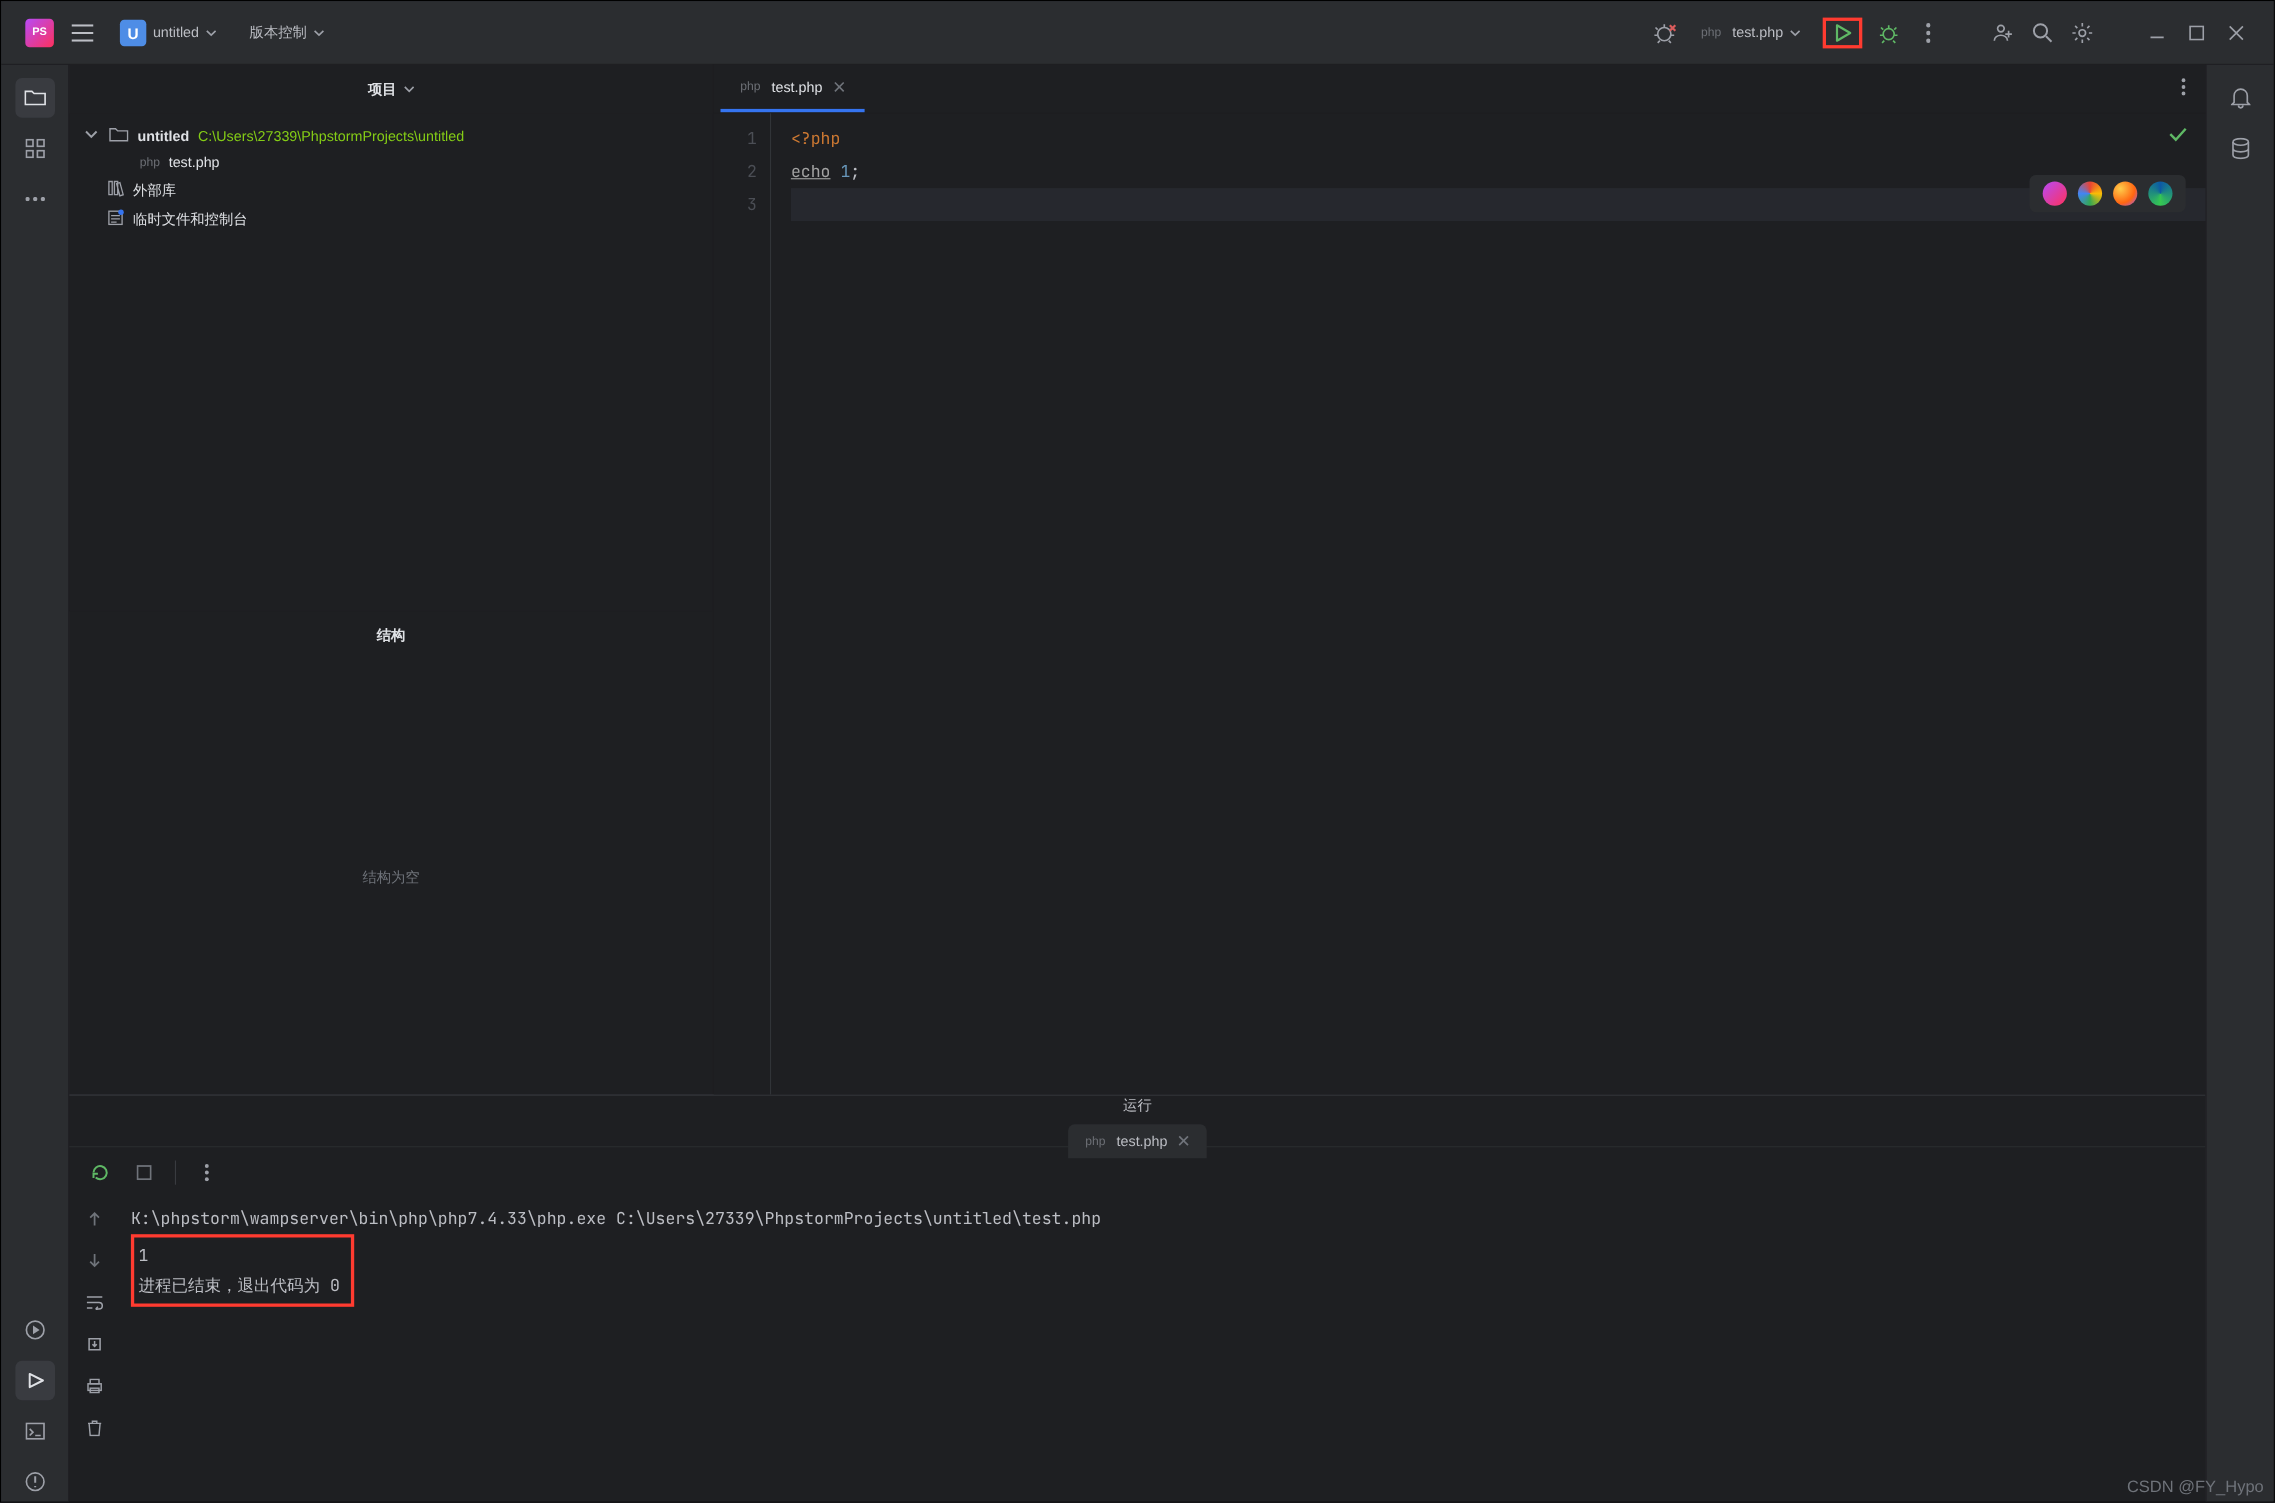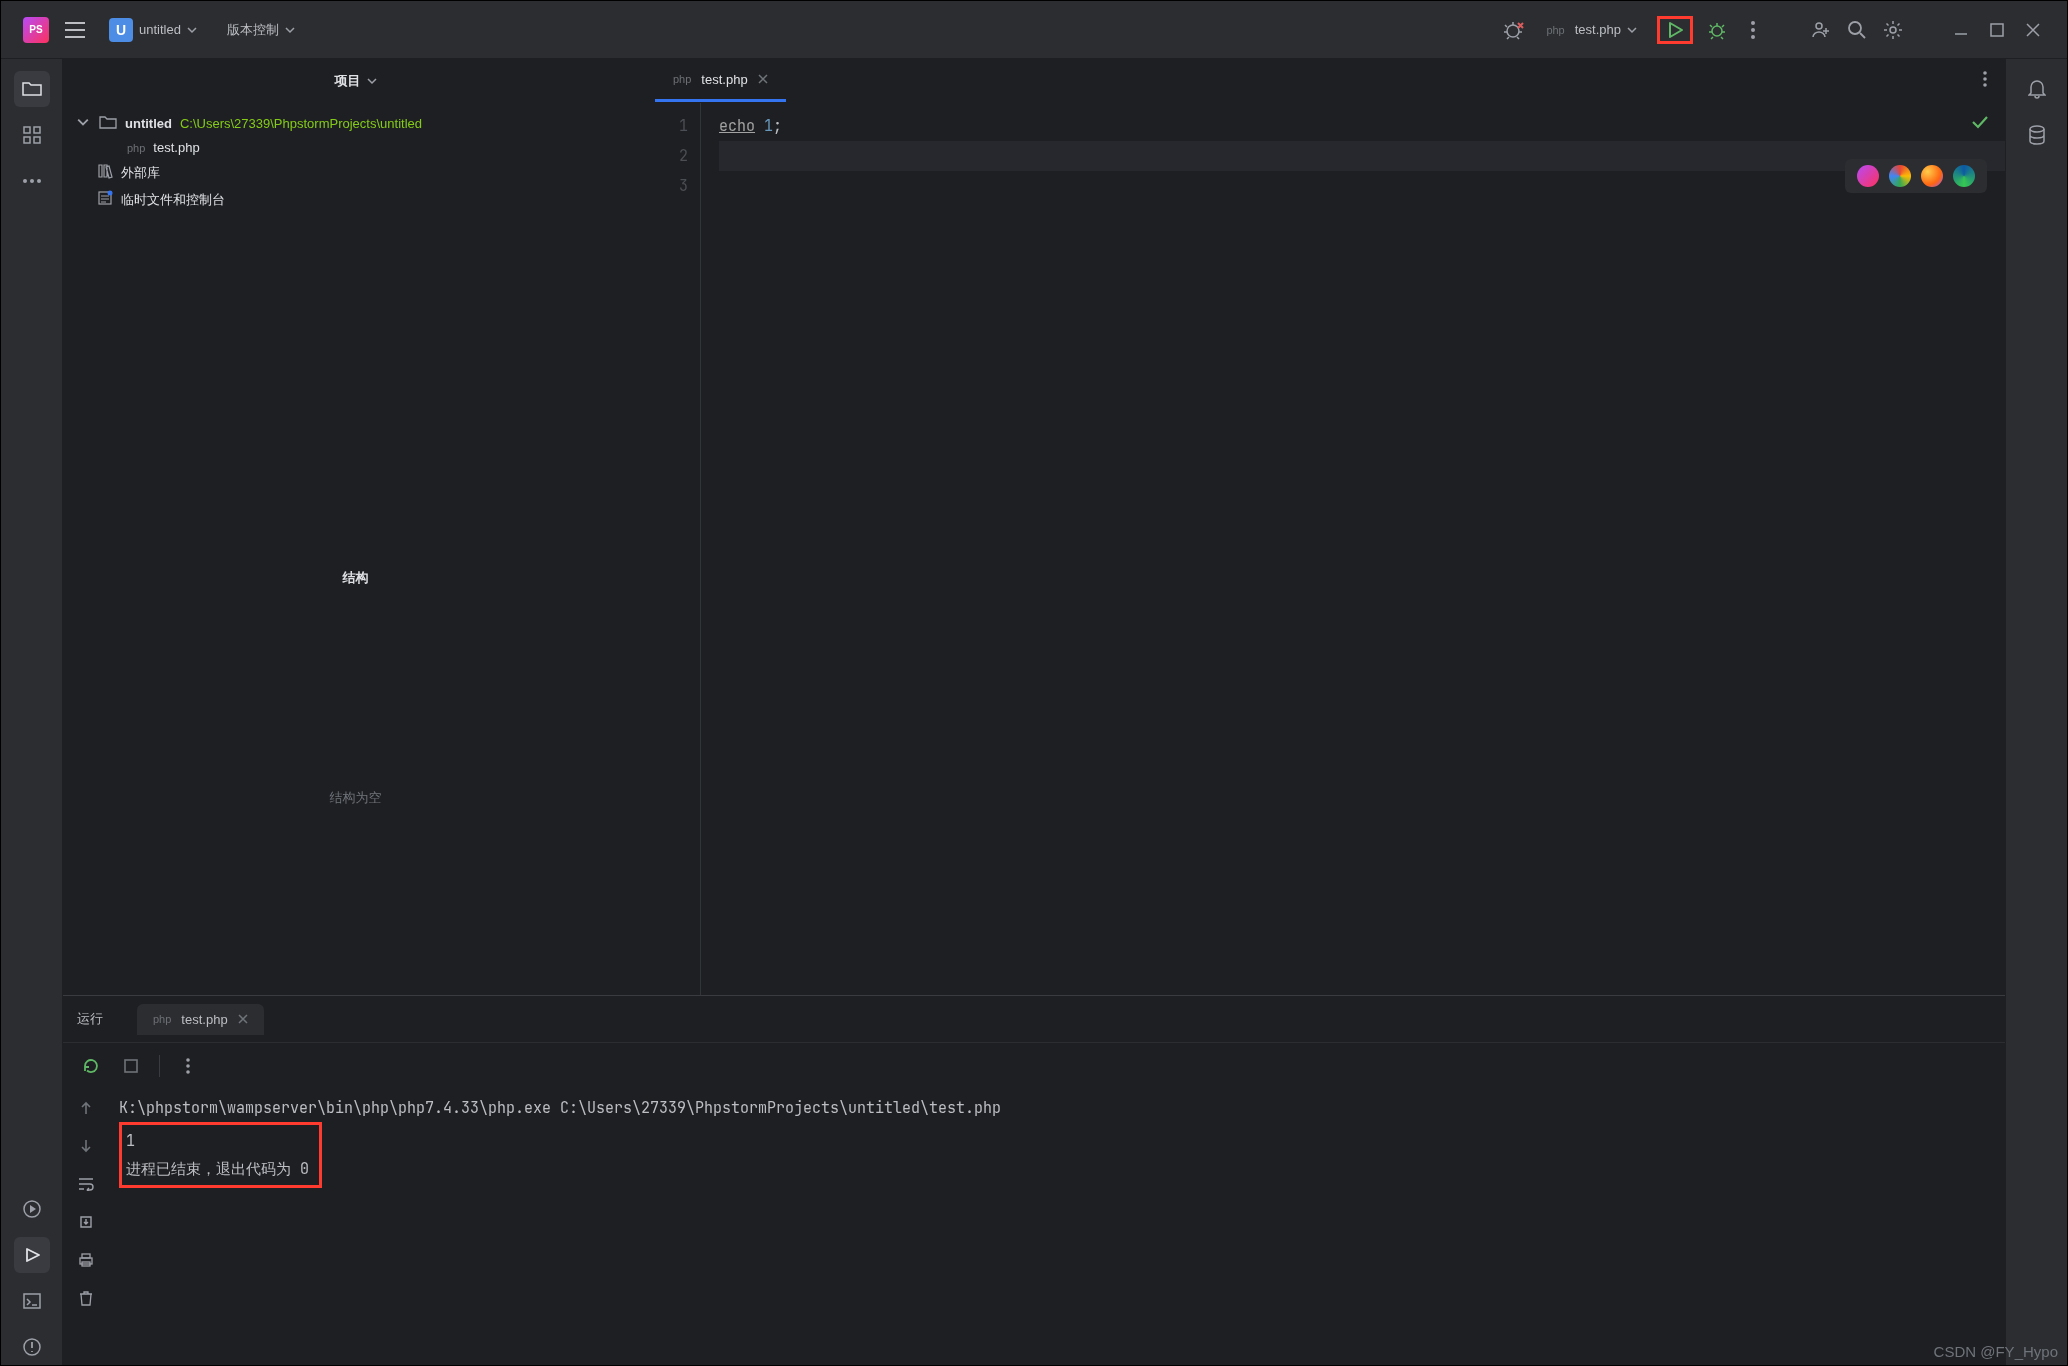--- a/index.html
+++ b/index.html
@@ -57,21 +57,21 @@
 .tk-kw { color: #a3a3a3; text-decoration: underline; }
 .tk-str { color: #bcbec4; }
 .tk-num { color: #6897bb; }
 .tk-op { color: #bcbec4; }
 .inspection-ok { position: absolute; top: 12px; right: 16px; color: #5fb865; }
 .browsers { position: absolute; top: 56px; right: 18px; display: flex; gap: 10px; background: #2b2d30; padding: 6px 12px; border-radius: 6px; }
 .browsers span { width: 22px; height: 22px; border-radius: 50%; display: inline-flex; align-items: center; justify-content: center; font-size: 12px; cursor: pointer; }
 
 
 .bottom-panel { height: 370px; border-top: 1px solid #393b40; display: flex; flex-direction: column; background: #1e1f22; }
-.bp-tabs { height: 46px; display: flex; align-items: center; padding: 0 4px; gap: 24px; }
+.bp-tabs { height: 46px; display: flex; align-items: center; padding: 0 4px; gap: 8px; flex-direction: column; }
 .bp-tab { display: flex; align-items: center; gap: 10px; padding: 8px 16px; position: relative; }
 .bp-tab.active { background: #2b2d30; border-radius: 6px 6px 0 0; }
 .bp-toolbar { height: 46px; display: flex; align-items: center; gap: 16px; padding: 0 16px; border-top: 1px solid #2b2d30; }
 .bp-body { flex: 1; display: flex; }
 .bp-gutter { width: 46px; display: flex; flex-direction: column; align-items: center; gap: 14px; padding-top: 8px; }
 .bp-out { flex: 1; font-family: "JetBrains Mono","Consolas",monospace; font-size: 15px; padding: 6px 10px; color: #bcbec4; line-height: 28px; }
 .out-highlight { border: 3px solid #ff3b30; display: inline-block; padding: 2px 10px 2px 4px; }
 
 
 .tool-col-left .spacer { flex: 1; }
@@ -301,20 +301,21 @@
                 </svg>
             </div>
           </div>
           <div class="code-area">
             <div class="gutter">
               <div>1</div>
               <div>2</div>
               <div>3</div>
             </div>
             <div class="code-lines">
+              <div><span class="tk-tag">&lt;?php</span></div>
               <div><span class="tk-kw">echo</span><span class="tk-str"> </span><span class="tk-num">1</span><span class="tk-op">;</span></div>
               <span class="cl-current">&nbsp;</span>
             </div>
             <div class="inspection-ok">
               <svg width="18" height="14" viewBox="0 0 18 14">
                   <path d="M2 7l5 5L16 2" stroke="#5fb865" stroke-width="2.2" fill="none"></path>
                 </svg>
             </div>
             <div class="browsers">
               <span style="background:linear-gradient(135deg,#b74af7,#fe315d)"></span>

